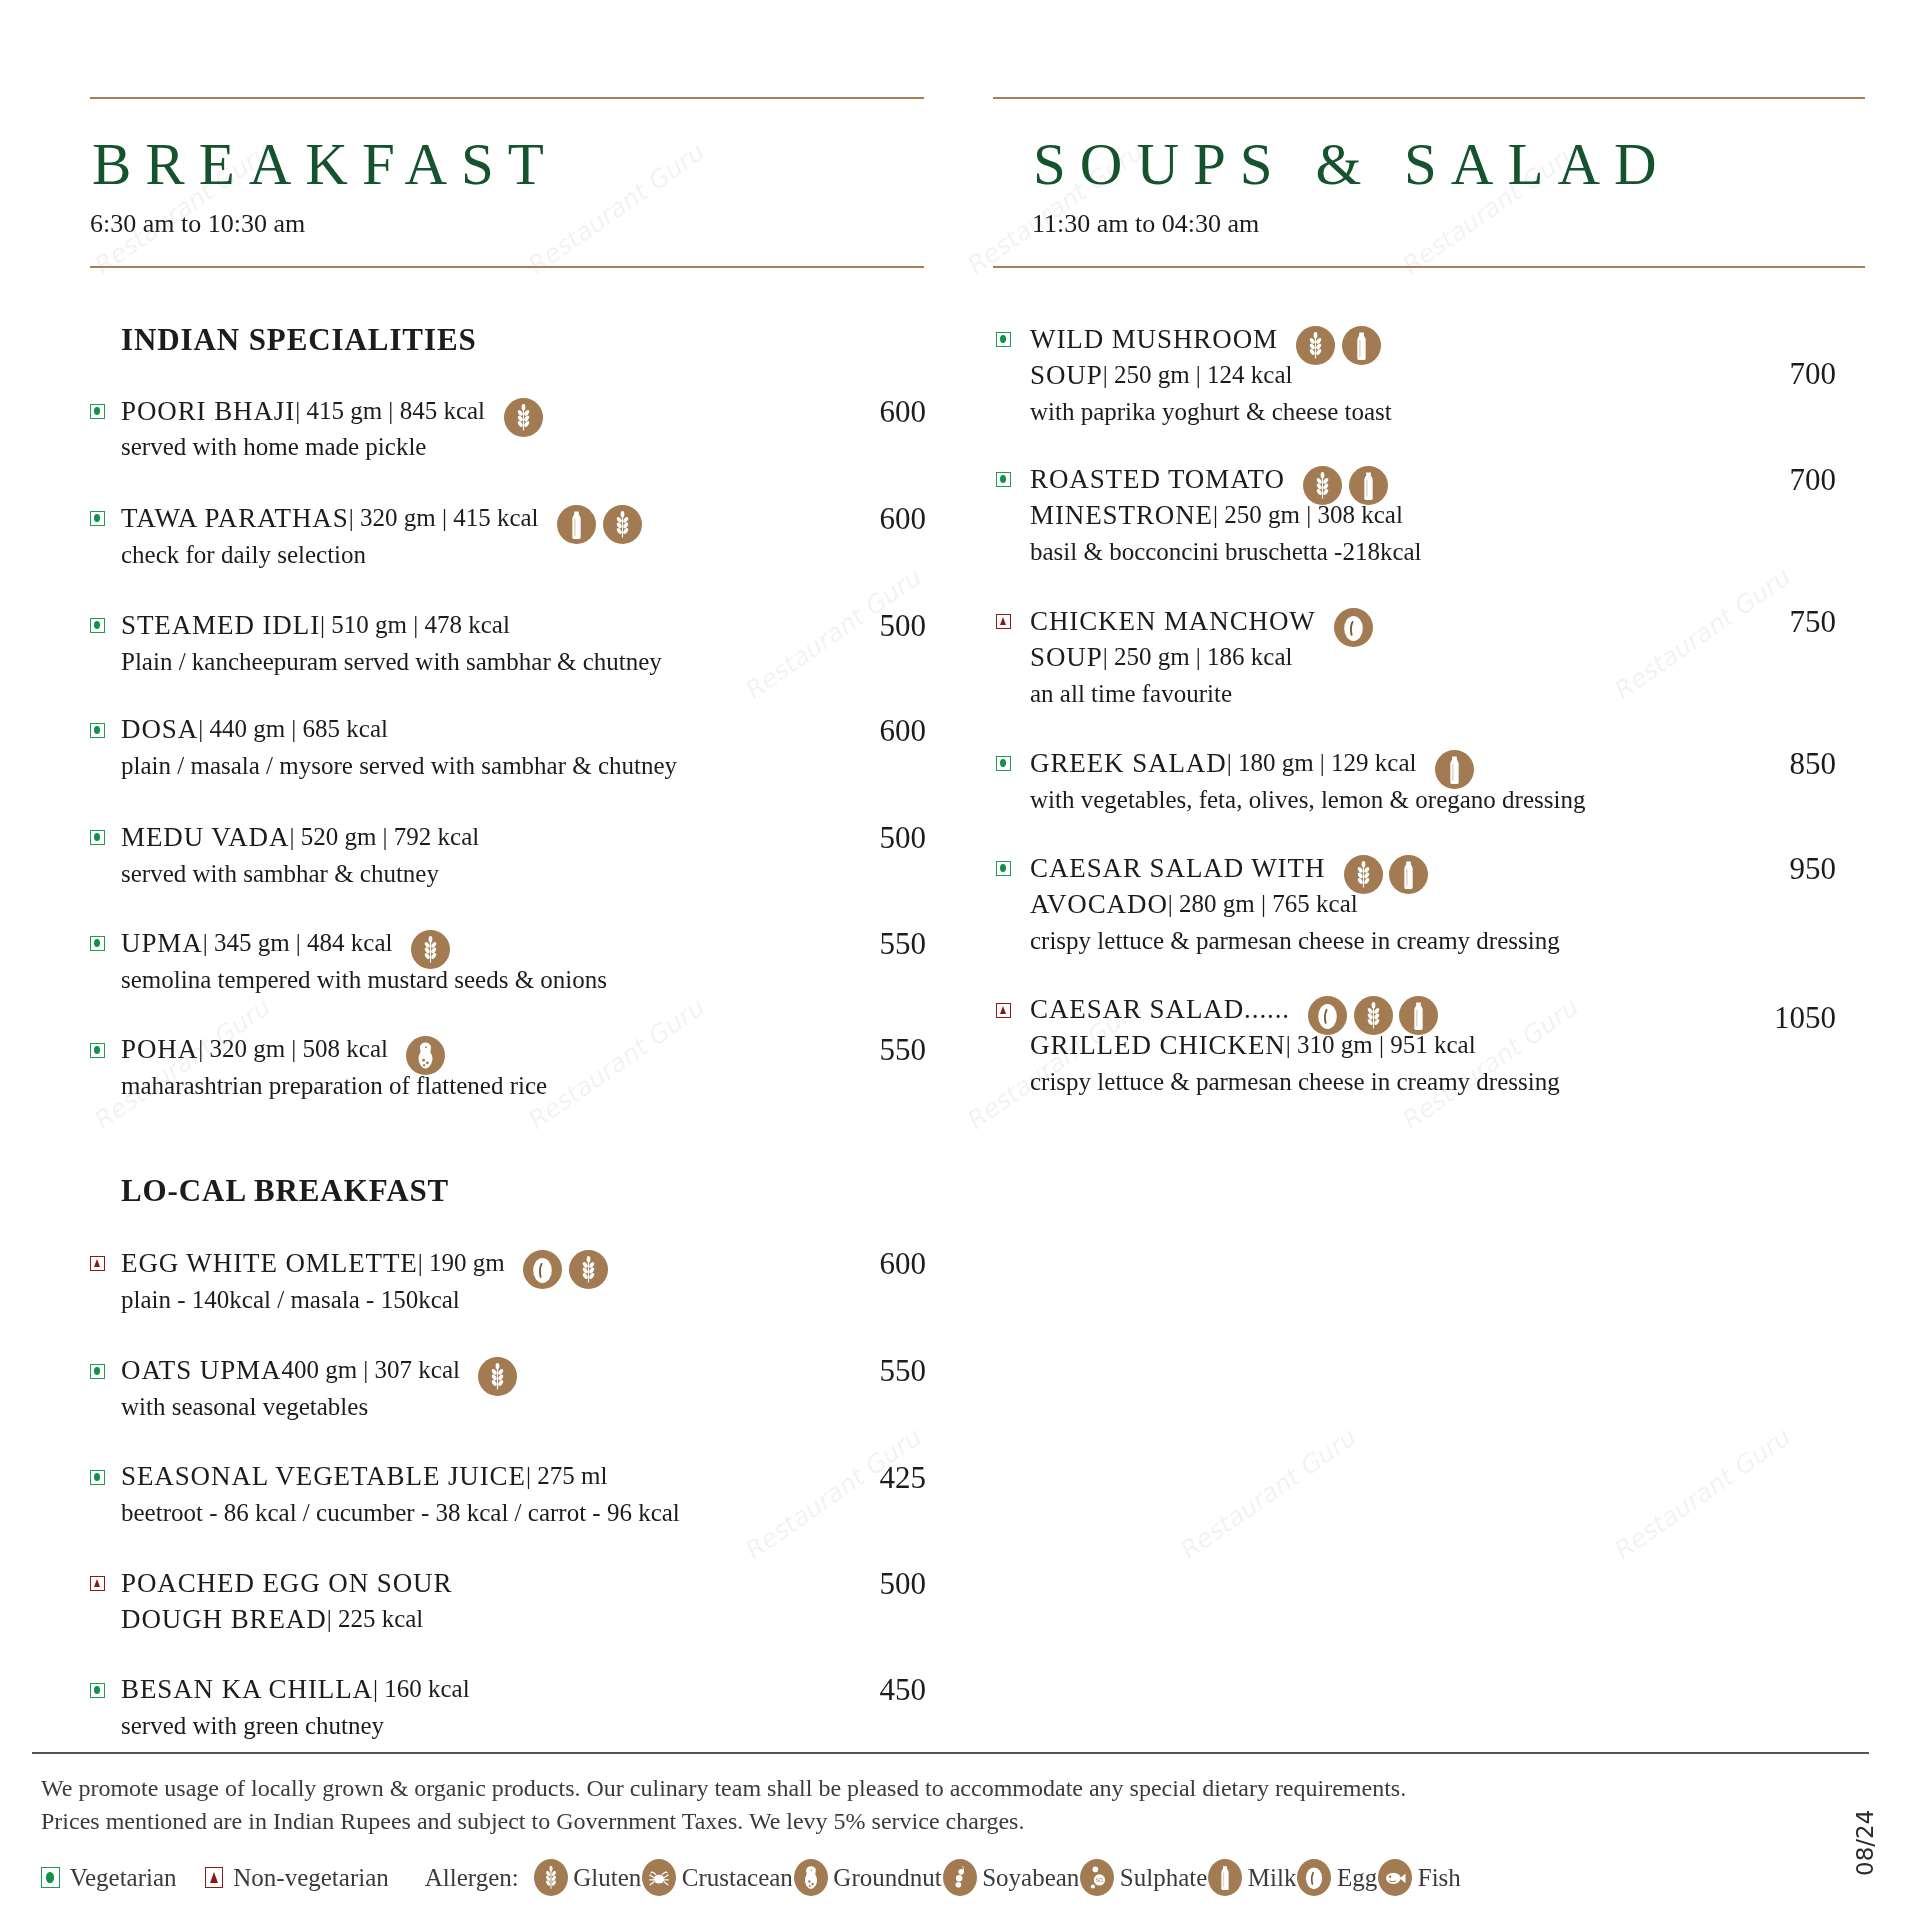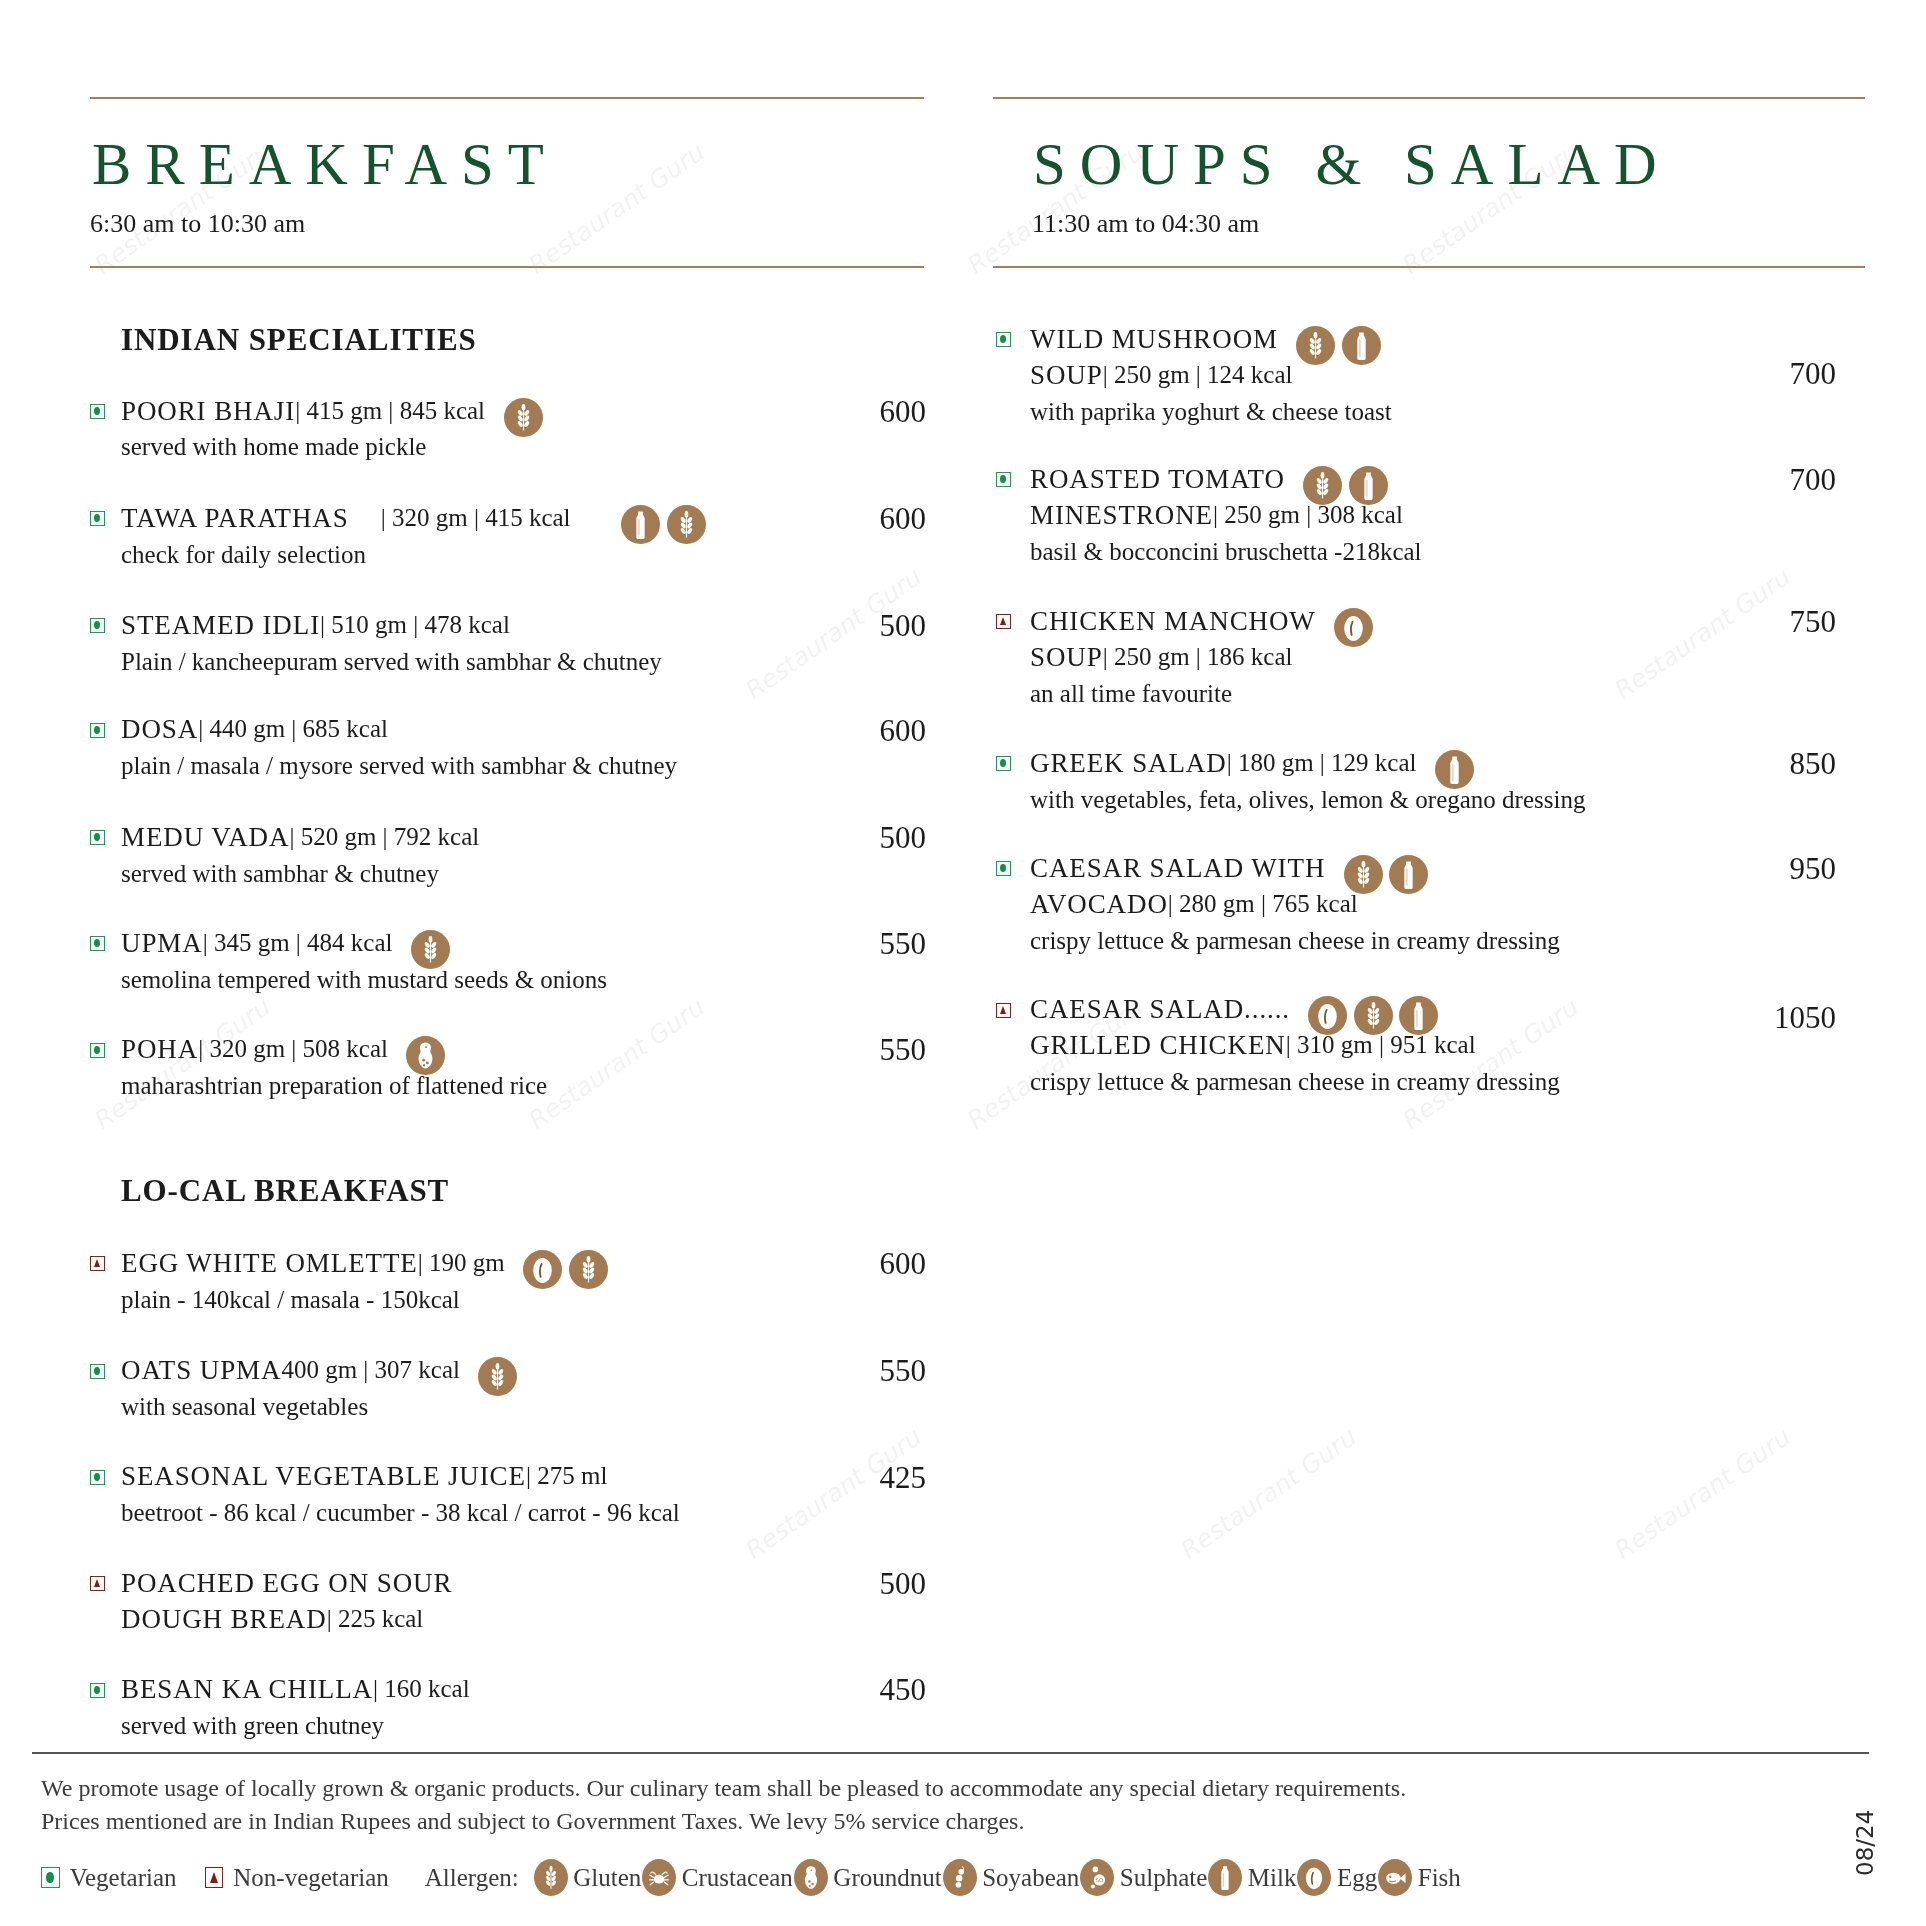--- a/index.html
+++ b/index.html
@@ -92,21 +92,21 @@
               </g>
             </svg>
           </span>
         </span>
       </div>
       <div class="desc" style="left: 121px; top: 434px;">served with home made pickle</div>
       <div class="price" style="left: 787px; top: 396px;">600</div>
     </div>
     <div class="item" style="left: 0px; top: 0px;">
       <div class="marker veg" style="left: 90px; top: 511px;"></div>
-      <div class="line1" style="left: 121px; top: 505px; gap: 32px;">
+      <div class="line1" style="left: 121px; top: 505px;">
         <span class="name">TAWA PARATHAS</span>
         <span class="meta"> | 320 gm | 415 kcal</span>
         <span class="icons">
           <span class="al">
             <svg viewBox="0 0 84 84">
               <path d="M37 14h10v6l4 8v42a3 3 0 0 1-3 3H36a3 3 0 0 1-3-3V28l4-8z" fill="#fff"></path>
               <rect x="37" y="30" width="3" height="36" fill="#a27b52" opacity="0.35"></rect>
             </svg>
           </span>
           <span class="al">

